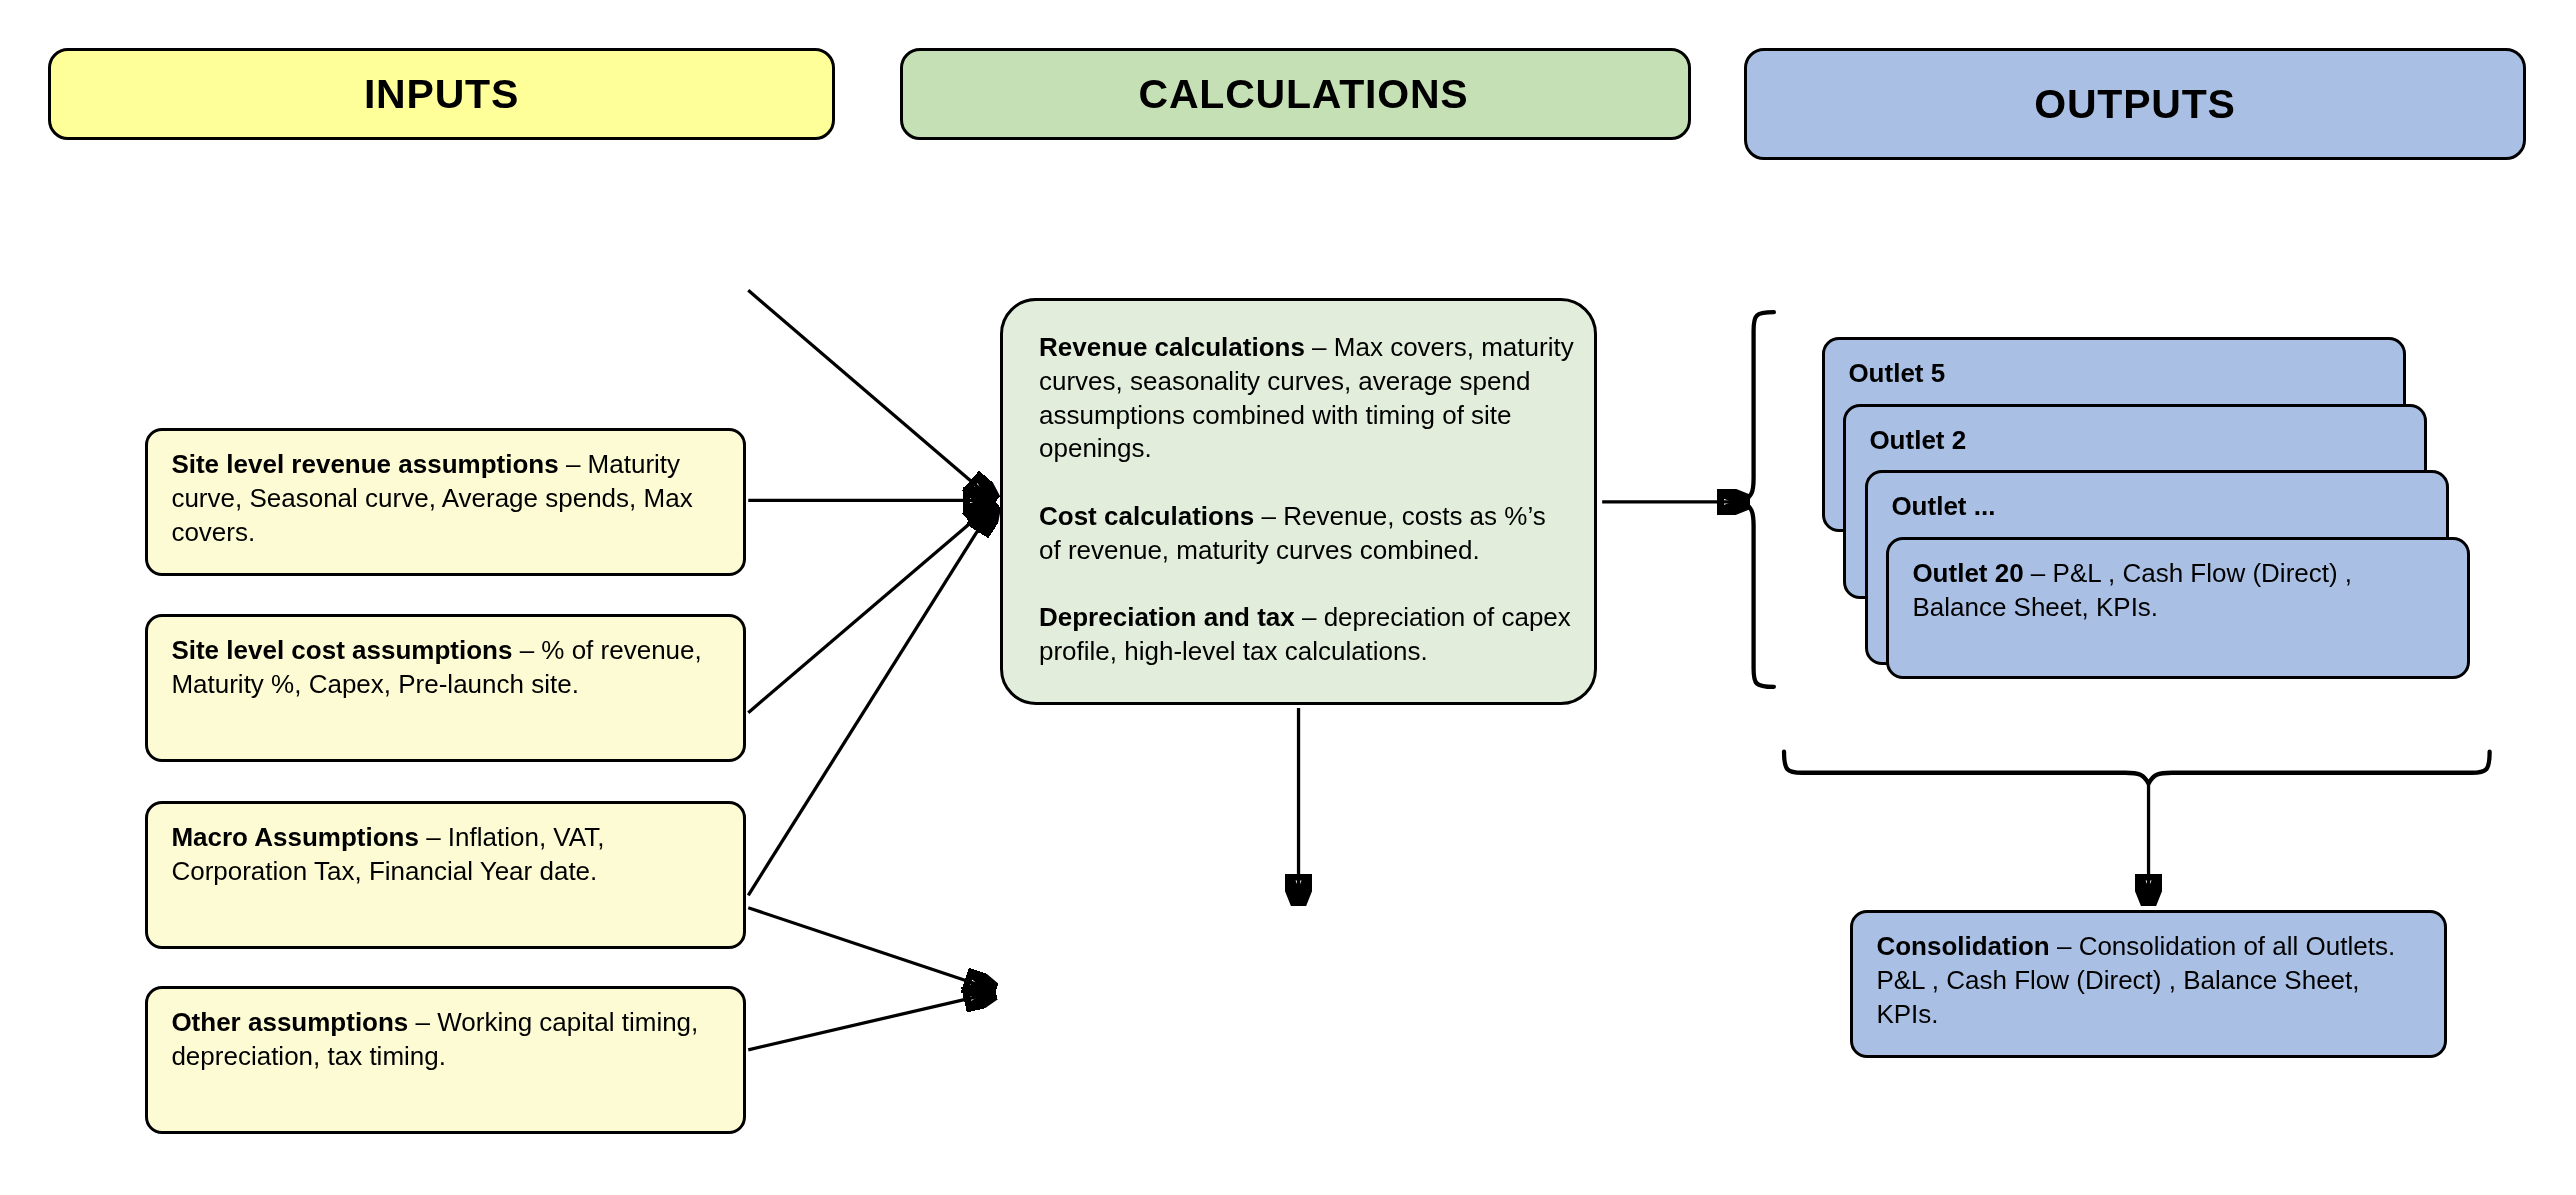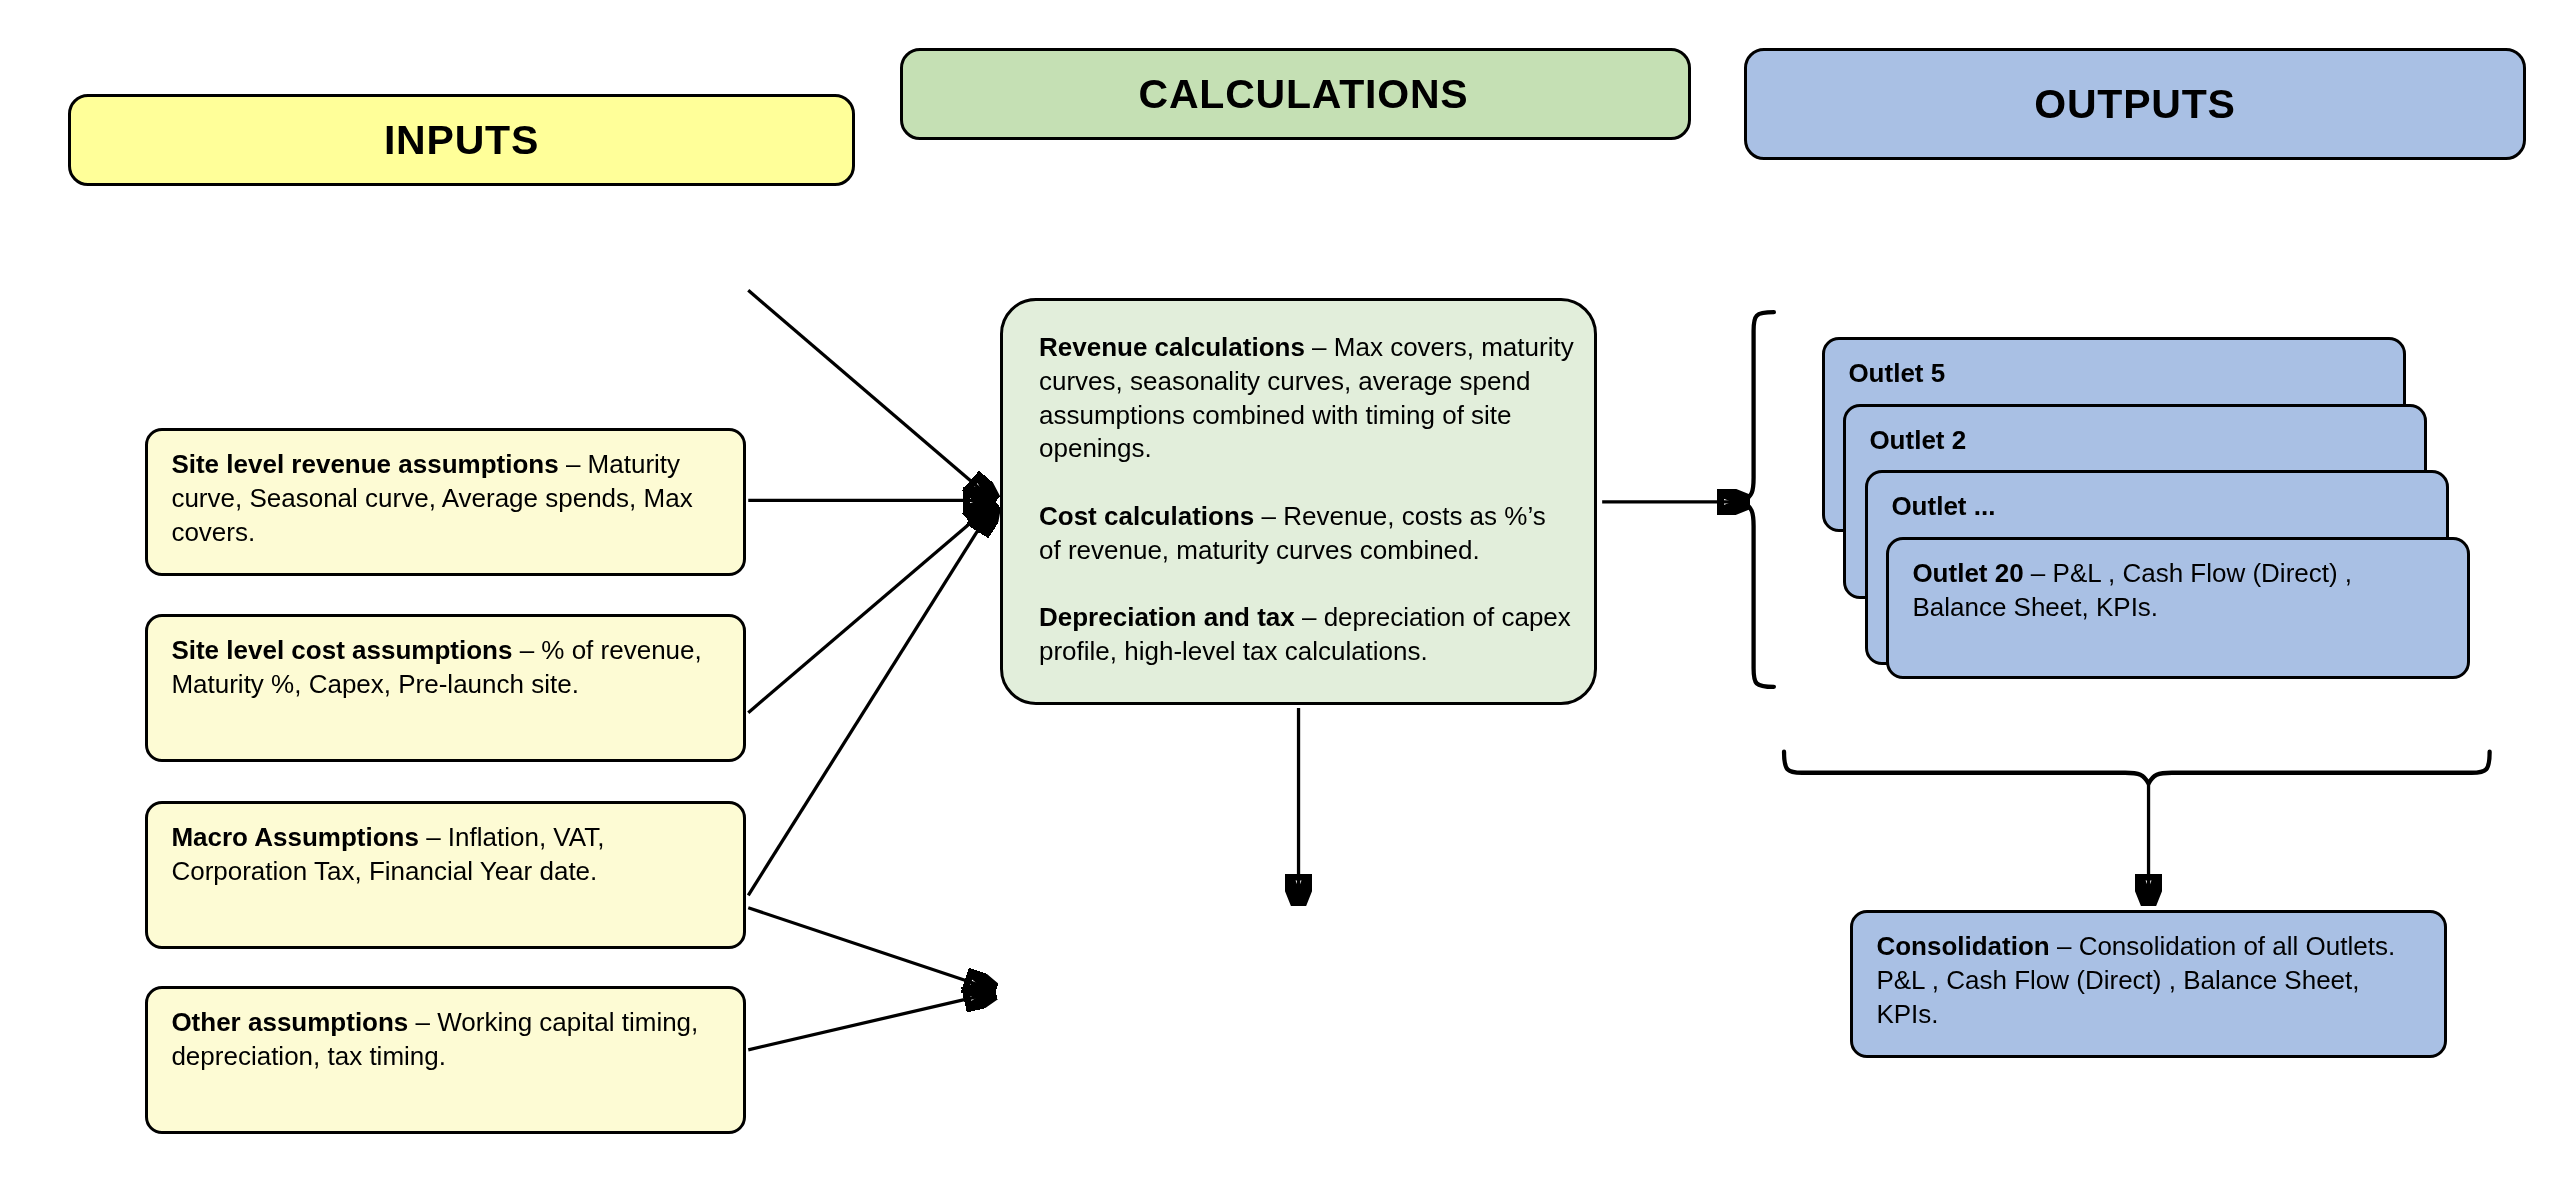--- a/index.html
+++ b/index.html
@@ -80,21 +80,21 @@
   #links .brace {
     stroke-width: 5.5;
     stroke-linecap: round;
   }
 </style>
 </head>
 <body>
 
 <div id="stage">
 
-  <div class="box banner banner-inputs" style="left:68px; top:48px; width:787px; height:92px;margin-top:46px;">
+  <div class="box banner banner-inputs" style="left:48px; top:48px; width:787px; height:92px;">
     <span>INPUTS</span>
   </div>
 
   <div class="box banner banner-calculations" style="left:900px; top:48px; width:791px; height:92px;padding-left:16px;">
     <span>CALCULATIONS</span>
   </div>
 
   <div class="box banner banner-outputs" style="left:1744px; top:48px; width:782px; height:112px;">
     <span>OUTPUTS</span>
   </div>

